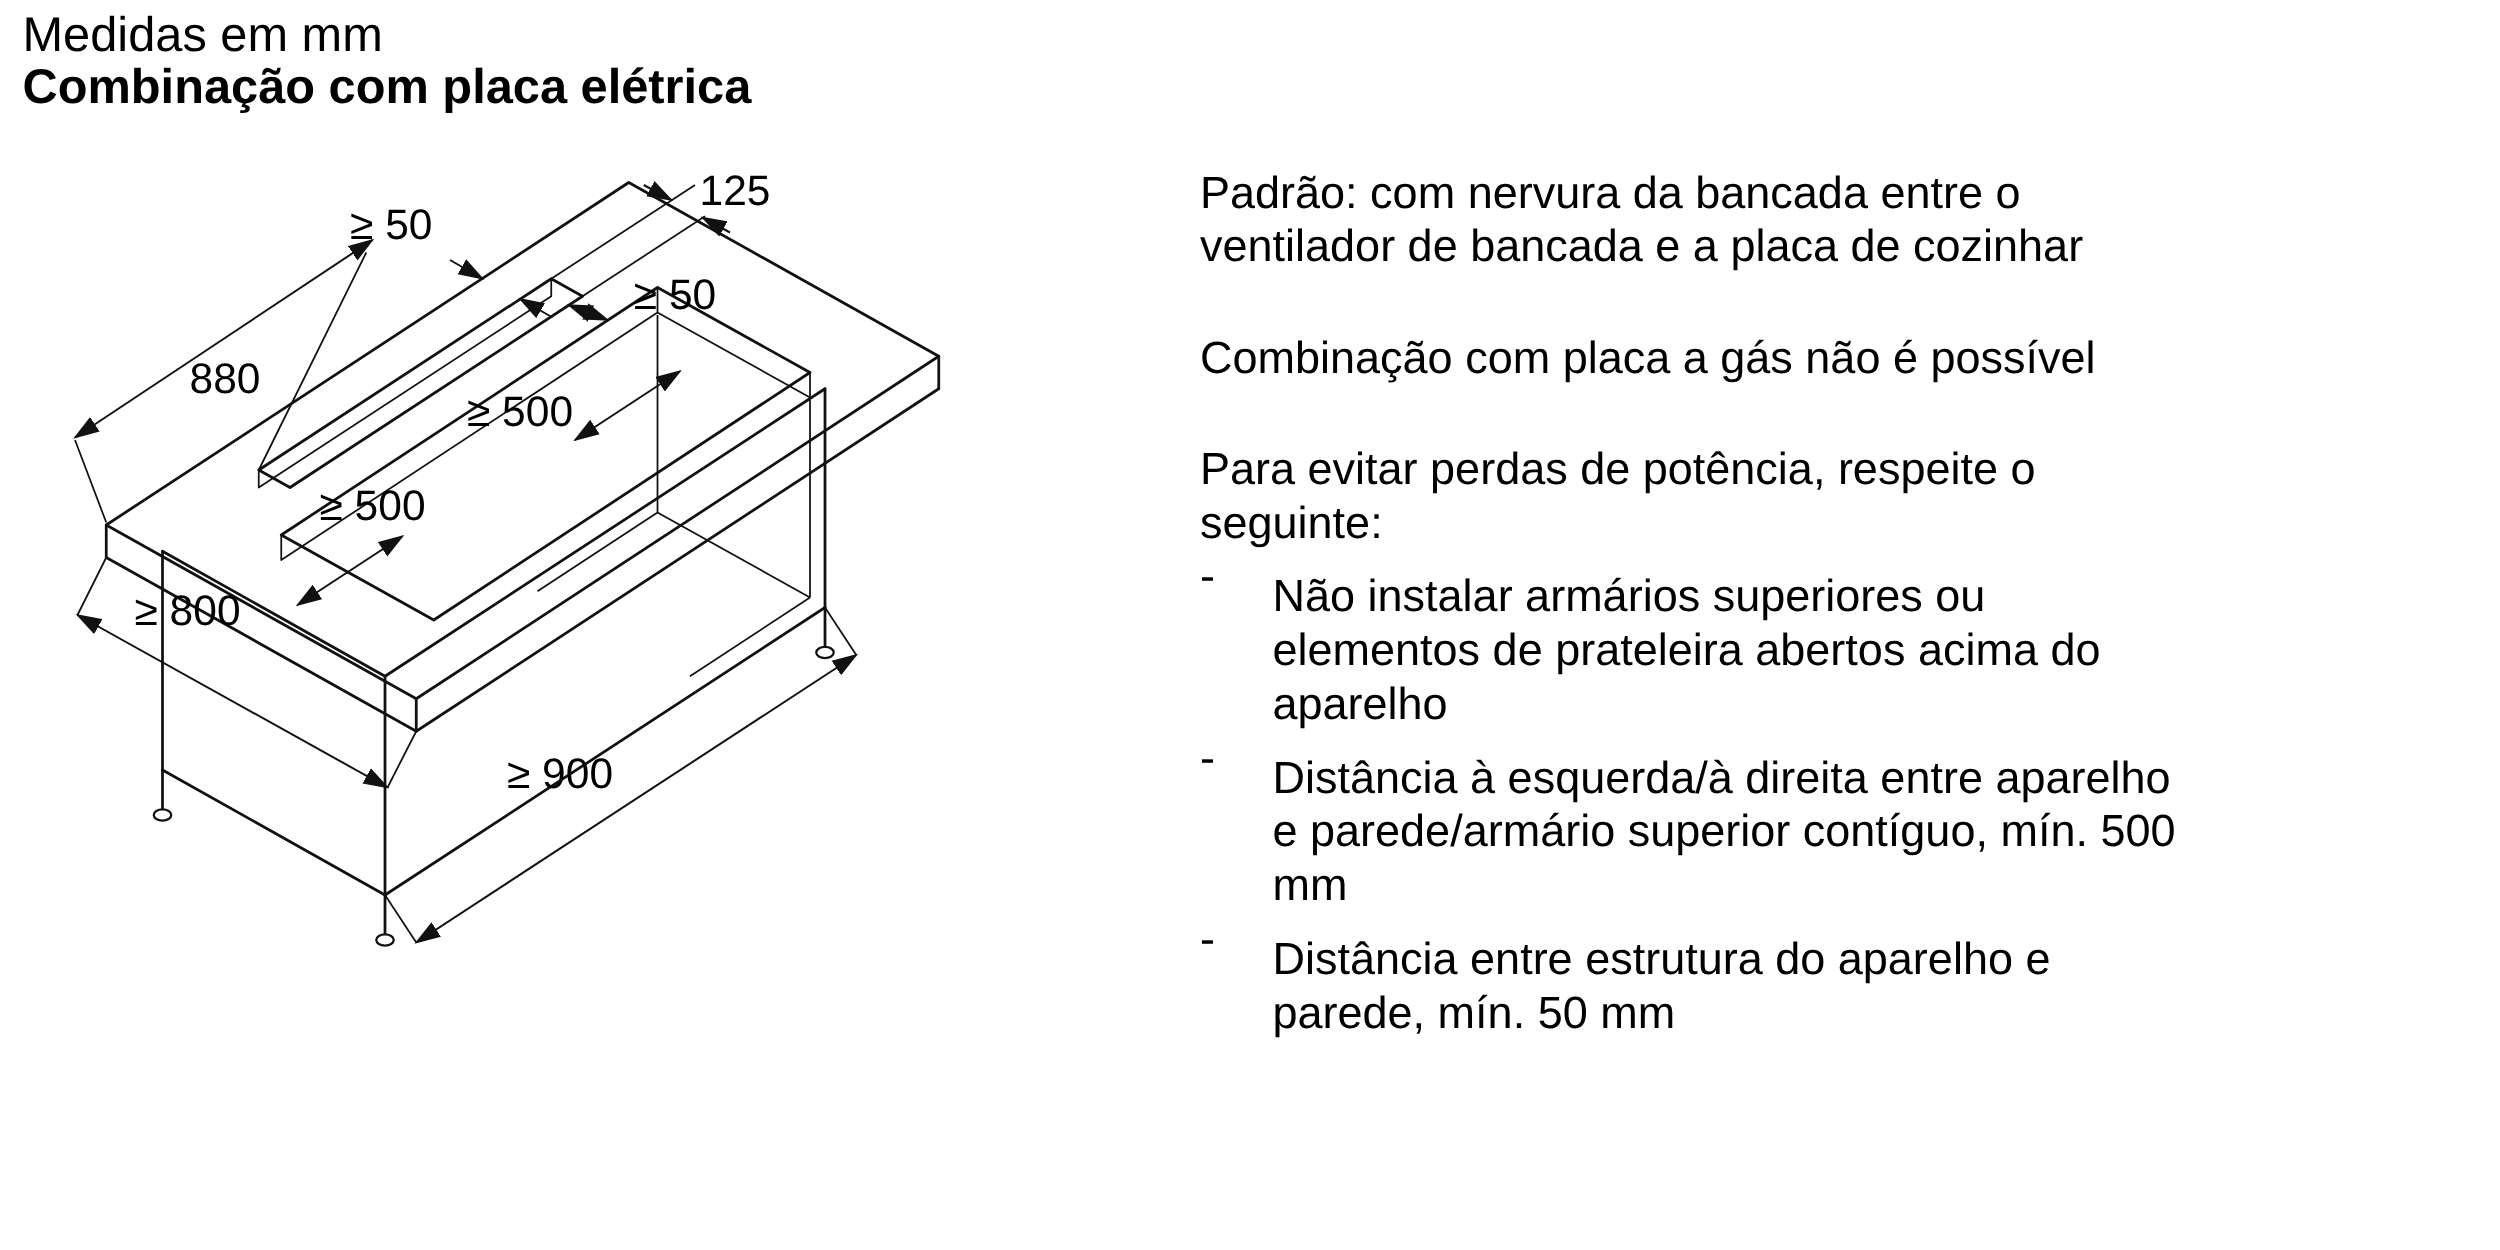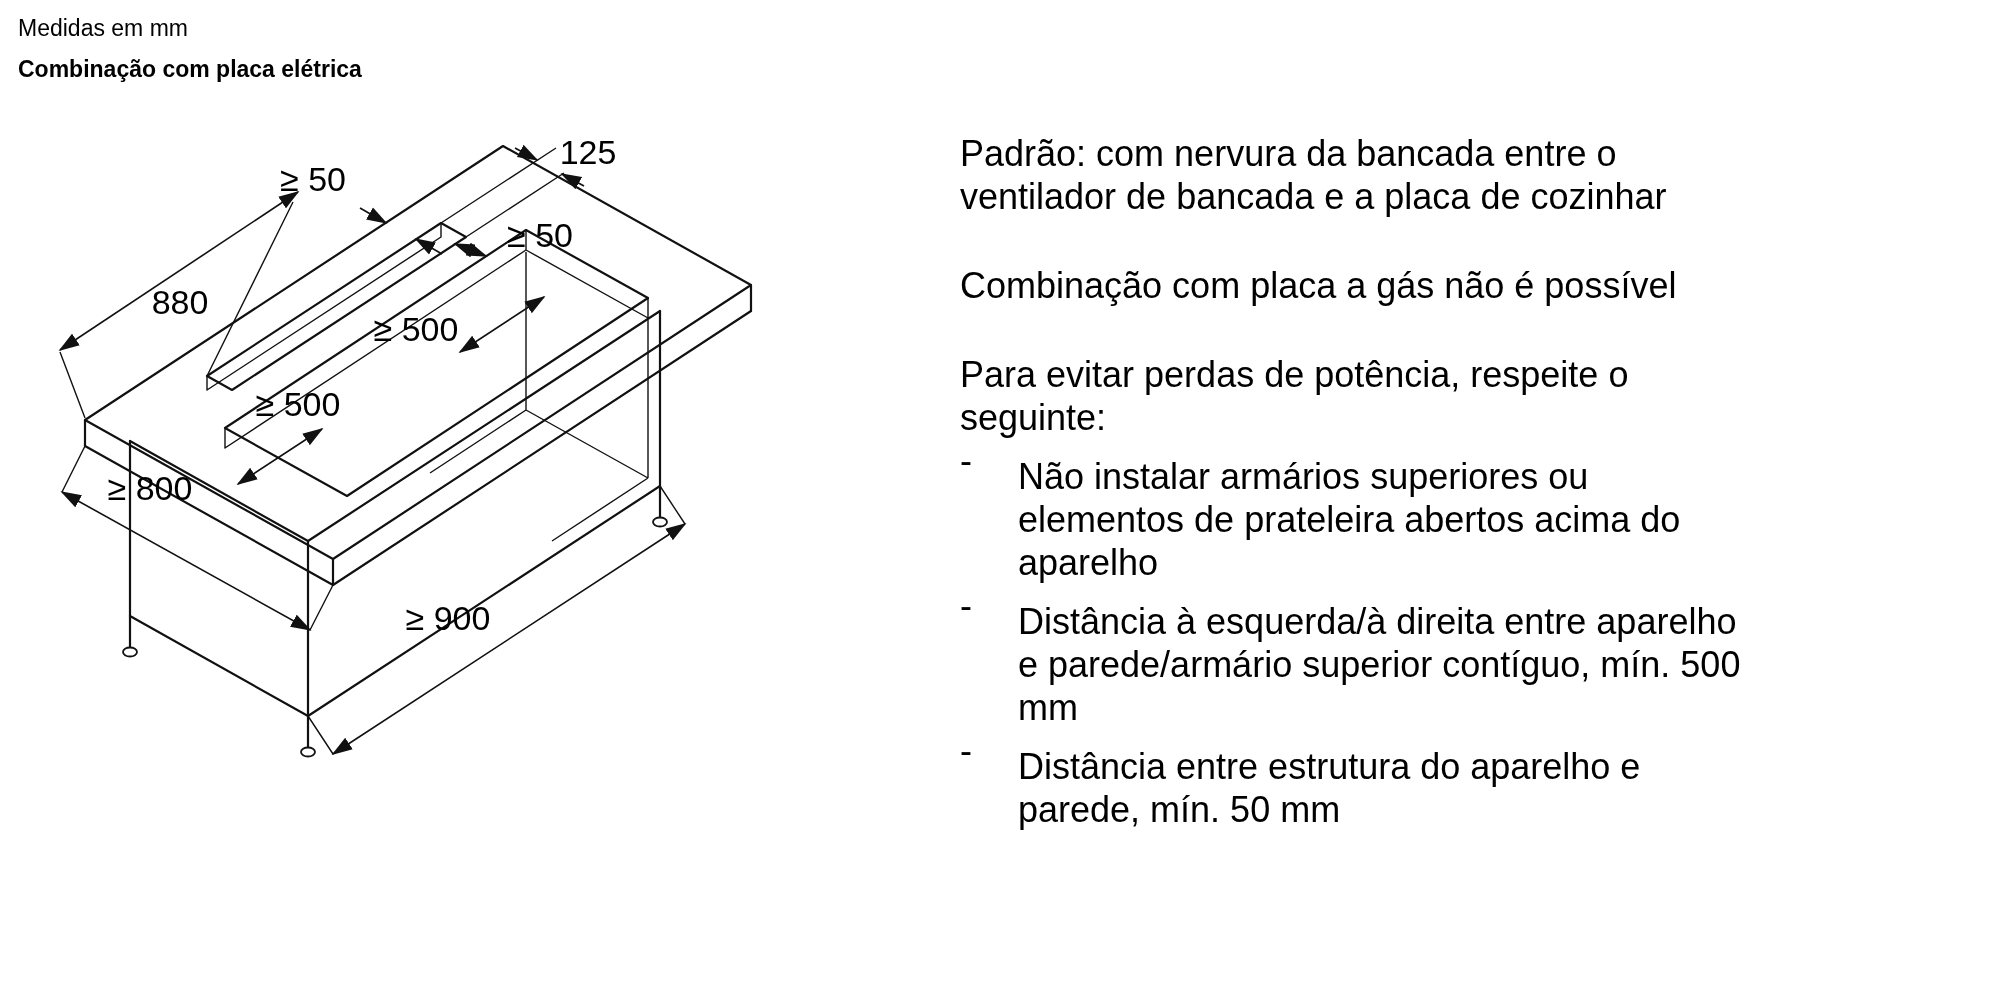--- a/index.html
+++ b/index.html
@@ -1,20 +1,20 @@
 <!DOCTYPE html>
 <html><head>
 <meta charset="utf-8">
 <style>
   html,body{margin:0;padding:0;background:#ffffff;}
   .page{
     position:relative;width:2000px;height:1000px;background:#ffffff;overflow:hidden;
     font-family:"Liberation Sans", sans-serif;color:#000;
   }
-  .hdr{position:absolute;left:18px;top:8px;font-size:23px;line-height:41px;}
+  .hdr{position:absolute;left:18px;top:8px;font-size:39px;line-height:41px;}
   .hdr .h-reg{font-weight:400;}
   .hdr .h-bold{font-weight:700;}
   svg{position:absolute;left:0;top:0;}
   svg .obj{stroke:#111;stroke-width:2.2;fill:none;stroke-linejoin:round;stroke-linecap:round;}
   svg .thin{stroke:#111;stroke-width:1.4;fill:none;}
   svg .dim{stroke:#111;stroke-width:1.6;fill:none;}
   svg .foot{stroke:#111;stroke-width:1.8;fill:#fff;}
   svg text{font-family:"Liberation Sans", sans-serif;font-size:34px;fill:#000;}
   .notes{position:absolute;left:960px;top:132px;width:1060px;font-size:36px;line-height:43px;white-space:nowrap;}
   .para{margin:0 0 46px 0;}

